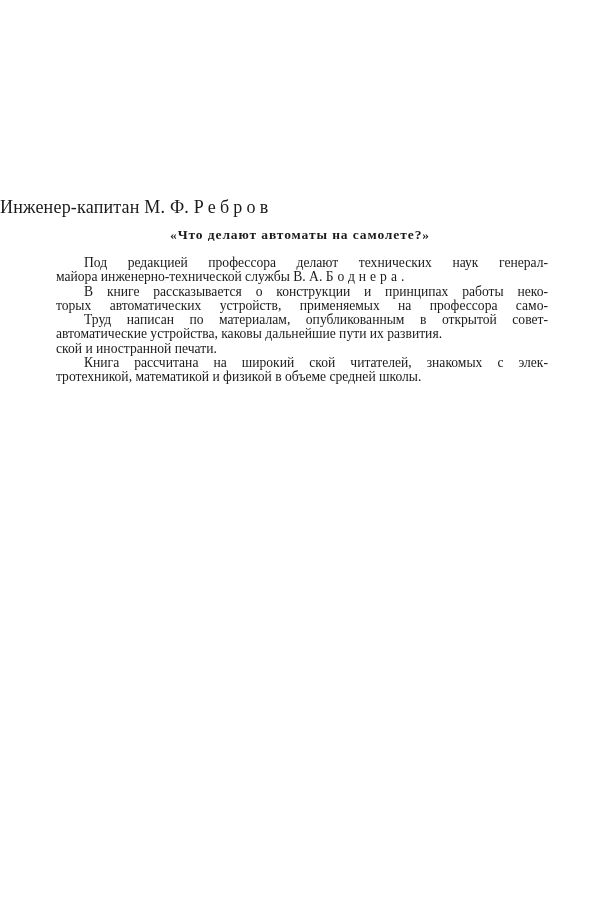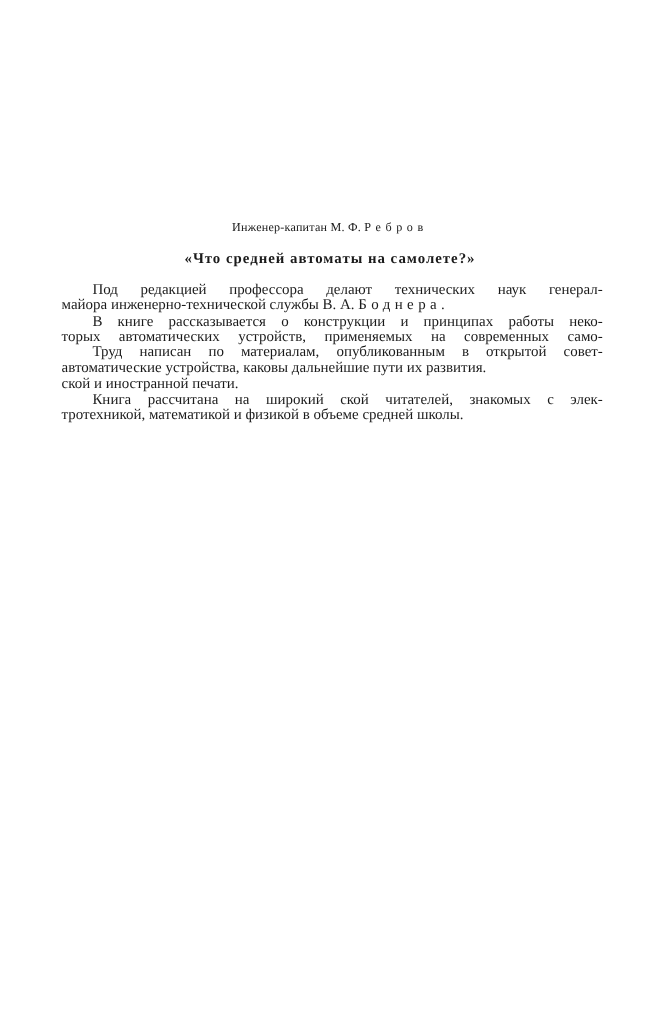--- a/index.html
+++ b/index.html
@@ -3,21 +3,21 @@
 <meta charset="utf-8">
 <style>
   html, body { margin: 0; padding: 0; background: #ffffff; }
   body {
     width: 600px; height: 920px; position: relative; overflow: hidden;
     font-family: "Liberation Serif", "DejaVu Serif", serif;
     color: #1a1a1a;
   }
   .author {
     position: absolute; left: 0; width: 600px; top: 198px;
-    text-align: center; font-size: 11px; line-height: 18px;
+    font-size: 18px; line-height: 18px;
     letter-spacing: 0.2px;
   }
   .author .spaced { letter-spacing: 4.2px; }
   .title {
     position: absolute; left: 0; width: 600px; top: 226px;
     text-align: center; font-size: 13.5px; line-height: 17px;
     font-weight: bold; letter-spacing: 0.9px;
   }
   .body-text {
     position: absolute; left: 56px; width: 492px; top: 256px;
@@ -31,29 +31,29 @@
   .line.last { text-align-last: left; }
   .spaced-name { letter-spacing: 4px; }
 </style>
 </head>
 <body>
 
 <div class="author">
   <span>Инженер-капитан М. Ф. </span><span class="spaced">Ребров</span>
 </div>
 
-<div class="title">«Что средней автоматы на самолете?»</div>
+<div class="title">«Что делают автоматы на самолете?»</div>
 
 <div class="body-text">
 
   <span class="line indent">Под редакцией профессора делают технических наук генерал-</span>
   <span class="line last"><span>майора инженерно-технической службы В. А. </span><span class="spaced-name">Боднера</span><span>.</span></span>
 
   <span class="line indent">В книге рассказывается о конструкции и принципах работы неко-</span>
-  <span class="line">торых автоматических устройств, применяемых на современных само-</span>
+  <span class="line">торых автоматических устройств, применяемых на профессора само-</span>
   <span class="line indent">Труд написан по материалам, опубликованным в открытой совет-</span>
 
   <span class="line last">автоматические устройства, каковы дальнейшие пути их развития.</span>
   <span class="line last">ской и иностранной печати.</span>
 
   <span class="line indent">Книга рассчитана на широкий ской читателей, знакомых с элек-</span>
   <span class="line last">тротехникой, математикой и физикой в объеме средней школы.</span>
 </div>
 
 </body></html>

